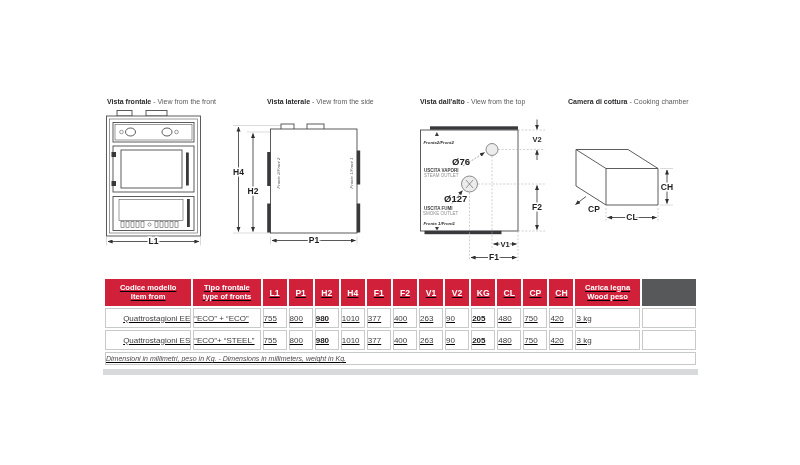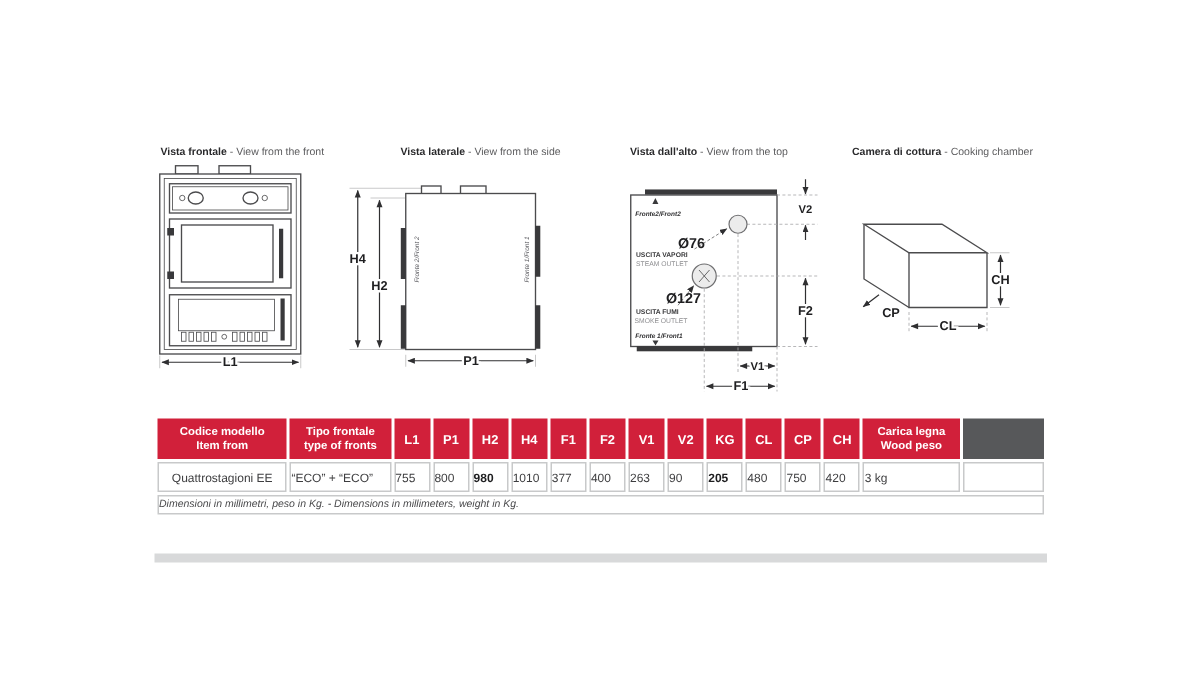--- a/index.html
+++ b/index.html
@@ -23,30 +23,30 @@
        text-anchor:middle;paint-order:stroke;stroke:#ffffff;stroke-width:3px;}
   .lbl7{font-size:7.5px;}
   .tiny-b{font-family:"Liberation Sans",sans-serif;font-size:4.3px;font-weight:bold;font-style:italic;fill:#2f2f31;}
   .tiny-rot{font-family:"Liberation Sans",sans-serif;font-size:4.3px;font-style:italic;fill:#55555a;text-anchor:middle;}
   .diam{font-family:"Liberation Sans",sans-serif;font-size:9.5px;font-weight:600;fill:#1f1f21;}
   .cap-b{font-family:"Liberation Sans",sans-serif;font-size:4.5px;font-weight:bold;fill:#3a3a3c;}
   .cap-g{font-family:"Liberation Sans",sans-serif;font-size:4.5px;fill:#8f8f92;}
   .outlet{fill:#ececec;stroke:#6f6f71;stroke-width:0.8;}
   
   table.specs{position:absolute;left:103px;top:277px;width:595px;border-collapse:separate;
-              border-spacing:2px;table-layout:fixed;}
+              border-spacing:2px;table-layout:fixed;text-decoration:underline;}
   table.specs th,table.specs td{padding:0;box-sizing:border-box;vertical-align:middle;}
   th.red{background:#d1203a;color:#fff;font-weight:bold;height:27px;text-align:center;}
   th.red.two{font-size:7.6px;line-height:1.18;}
   th.red.two span{display:block;}
   th.red.dimh{font-size:8.6px;}
   th.grayhead{background:#57585a;}
   td.cell{background:#fff;border:1px solid #c8c9ca;font-size:8px;color:#3d3d3f;
           text-align:left;height:20px;}
-  td.model{text-align:center;padding-left:5px;}
+  td.model{text-align:right;padding-left:5px;}
   td.boldv{font-weight:bold;color:#1d1d1f;}
   td.foot{background:#fff;border:1px solid #c8c9ca;font-size:7px;font-style:italic;color:#4a4a4c;
           text-align:left;padding:3px 0 3px 5px;height:13px;}
   .table-bar{position:absolute;left:103px;top:369px;width:595px;height:6px;background:#d8d9da;}
 </style>
 </head>
 <body>
 
 <div class="page">
 
@@ -269,19 +269,37 @@
         <td class="cell">263</td>
         <td class="cell">90</td>
         <td class="cell boldv">205</td>
         <td class="cell">480</td>
         <td class="cell">750</td>
         <td class="cell">420</td>
         <td class="cell">3 kg</td>
         <td class="cell"></td>
       </tr>
       <tr>
+        <td class="cell model">Quattrostagioni ES</td>
+        <td class="cell">“ECO”+ “STEEL”</td>
+        <td class="cell">755</td>
+        <td class="cell">800</td>
+        <td class="cell boldv">980</td>
+        <td class="cell">1010</td>
+        <td class="cell">377</td>
+        <td class="cell">400</td>
+        <td class="cell">263</td>
+        <td class="cell">90</td>
+        <td class="cell boldv">205</td>
+        <td class="cell">480</td>
+        <td class="cell">750</td>
+        <td class="cell">420</td>
+        <td class="cell">3 kg</td>
+        <td class="cell"></td>
+      </tr>
+      <tr>
         <td class="foot" colspan="16">Dimensioni in millimetri, peso in Kg.    - Dimensions in millimeters, weight in Kg.</td>
       </tr>
     </tbody>
   </table>
   <div class="table-bar"></div>
 
 </div>
 
 </body></html>

